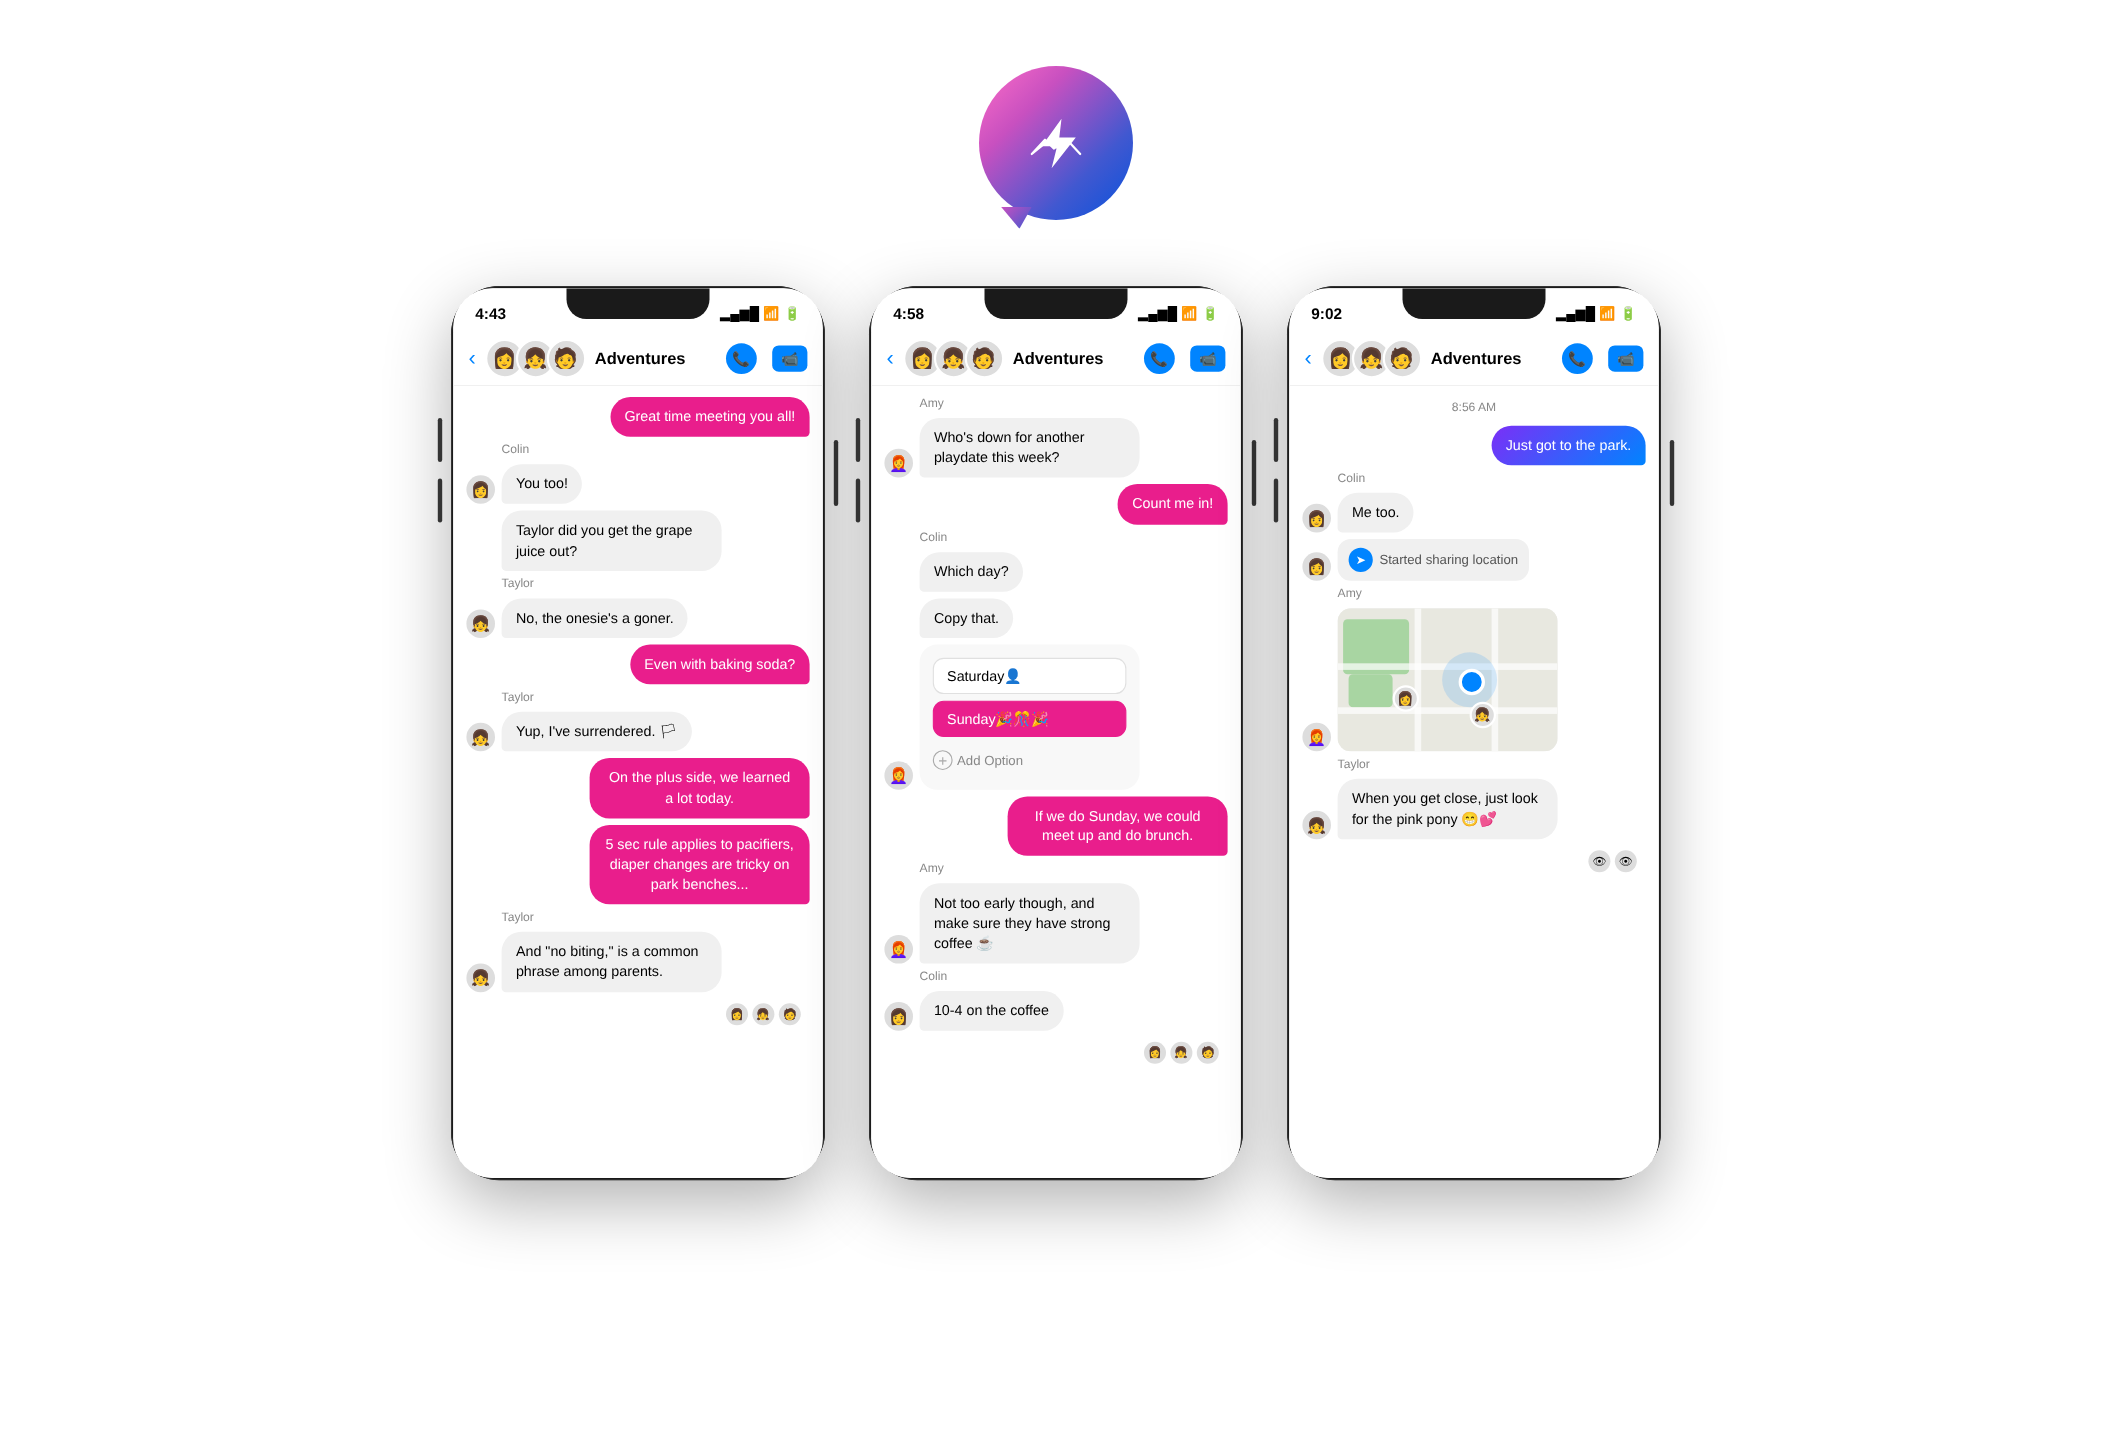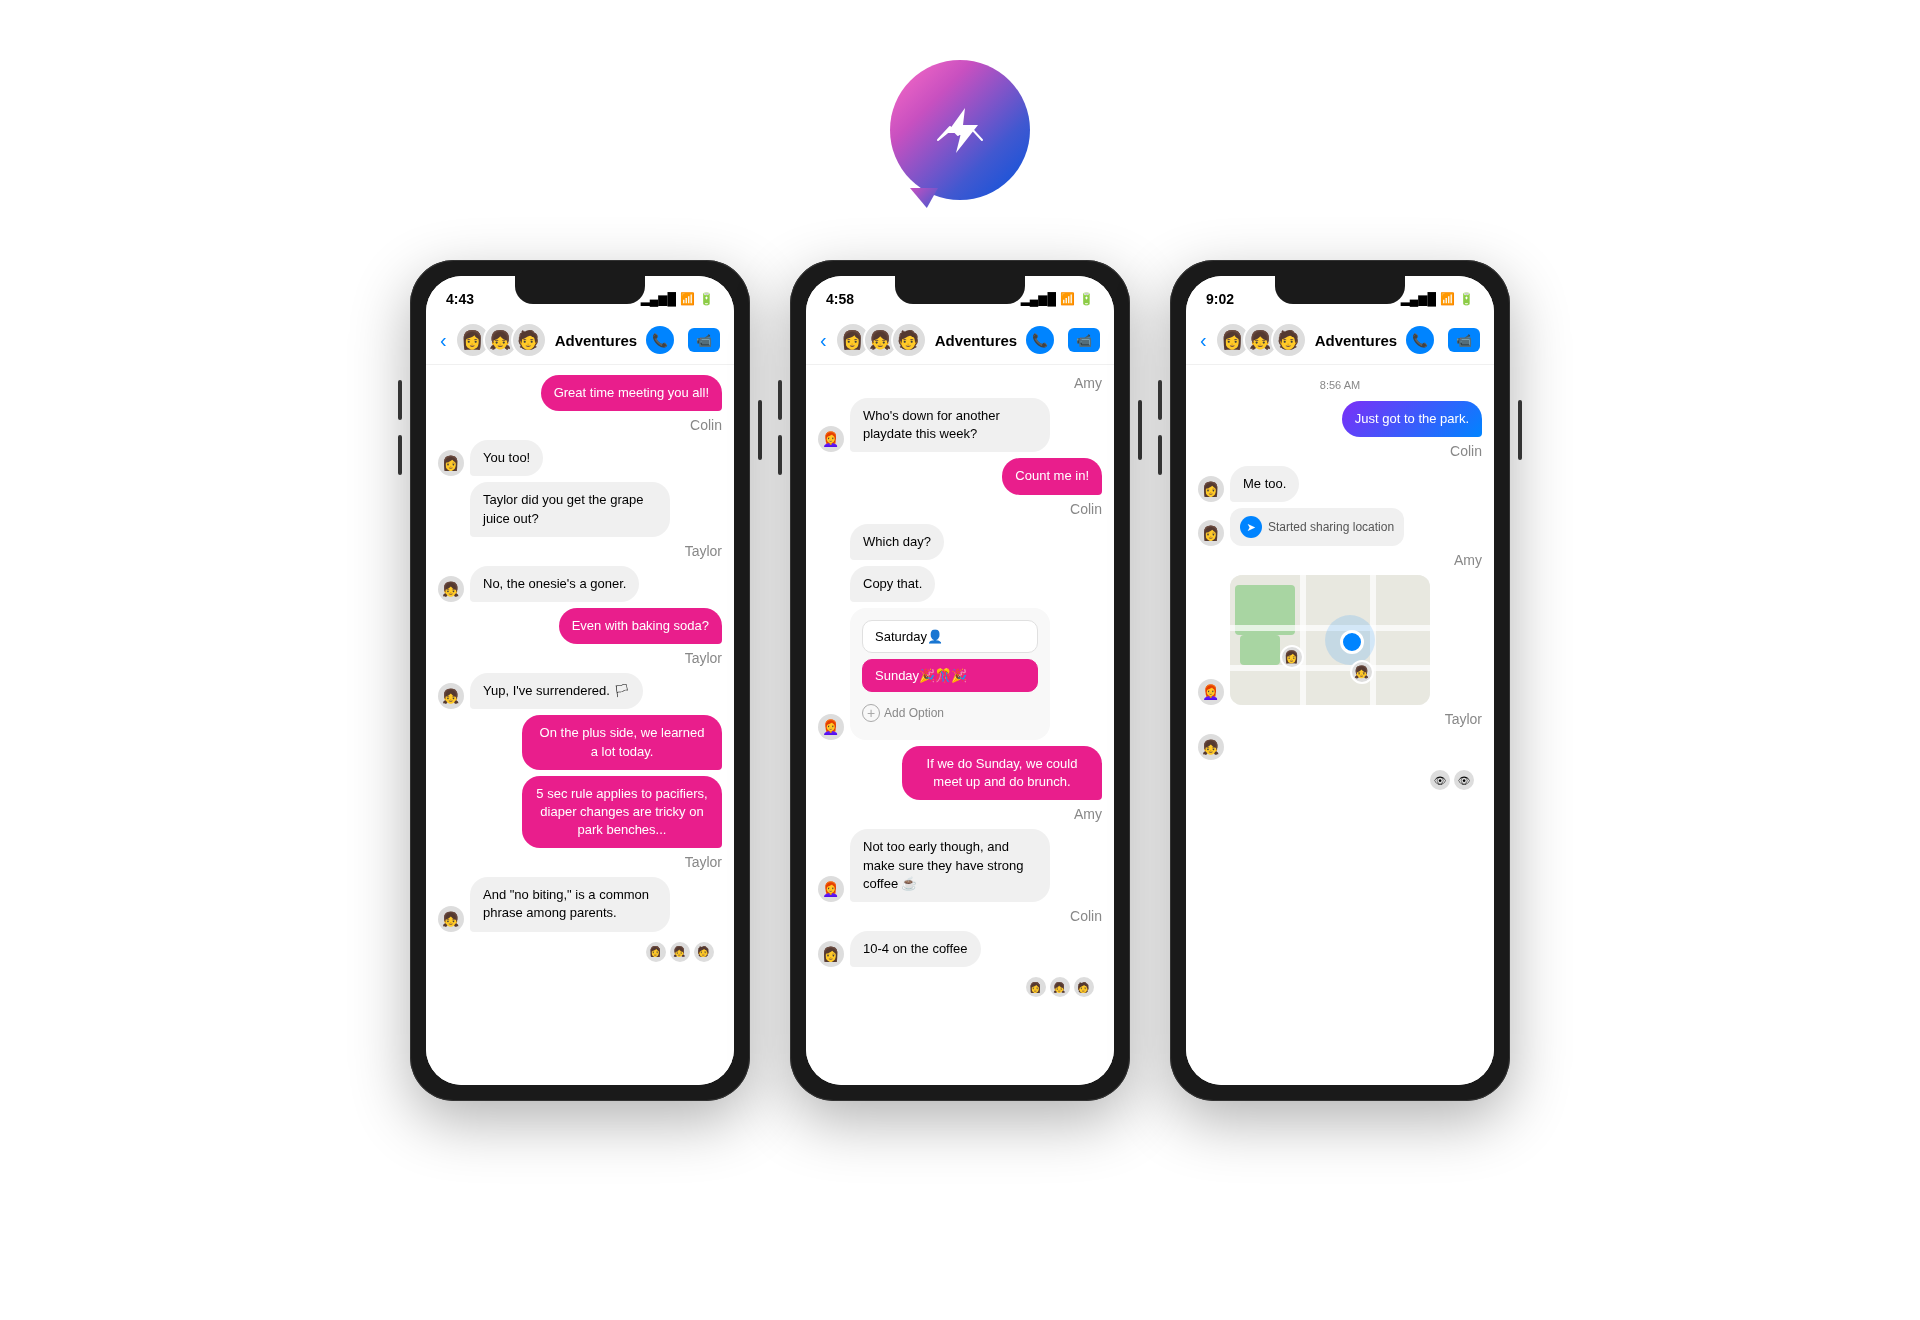--- a/index.html
+++ b/index.html
@@ -47,21 +47,21 @@
       gap: 40px;
       align-items: flex-start;
       padding: 0 80px;
     }
 
     
     .phone {
       width: 340px;
       background: #1a1a1a;
       border-radius: 44px;
-      padding: 16px;
+      padding: 2px;
       box-shadow: 0 20px 60px rgba(0,0,0,0.3), inset 0 0 0 1px #333;
       position: relative;
     }
     .phone-inner {
       background: #ffffff;
       border-radius: 36px;
       overflow: hidden;
       position: relative;
     }
 
@@ -179,25 +179,24 @@
     
     .msg-row {
       display: flex;
       align-items: flex-end;
       gap: 6px;
     }
     .msg-row.outgoing { justify-content: flex-end; }
     .msg-row.incoming { justify-content: flex-start; }
 
     .sender-label {
-      font-size: 14px;
+      font-size: 11px;
       color: #888;
       margin-left: 32px;
       margin-bottom: 1px;
-      text-align: right;
     }
 
     .bubble {
       max-width: 200px;
       padding: 9px 13px;
       border-radius: 18px;
       font-size: 13px;
       line-height: 1.4;
     }
     .bubble.outgoing-purple {
@@ -686,20 +685,21 @@
 
               <div style="position:absolute;top:70px;left:50px;width:24px;height:24px;border-radius:50%;border:2px solid white;background:#ddd;font-size:12px;display:flex;align-items:center;justify-content:center;">👩</div>
               <div style="position:absolute;top:85px;left:120px;width:24px;height:24px;border-radius:50%;border:2px solid white;background:#ddd;font-size:12px;display:flex;align-items:center;justify-content:center;">👧</div>
             </div>
           </div>
         </div>
 
         <div class="sender-label">Taylor</div>
         <div class="msg-row incoming">
           <div class="small-avatar">👧</div>
+          <div class="bubble incoming">When you get close, just look for the pink pony 😁💕</div>
         </div>
 
         <div class="bottom-avatars">
           <div class="bottom-avatar">👁</div>
           <div class="bottom-avatar">👁</div>
         </div>
       </div>
     </div>
   </div>
 

